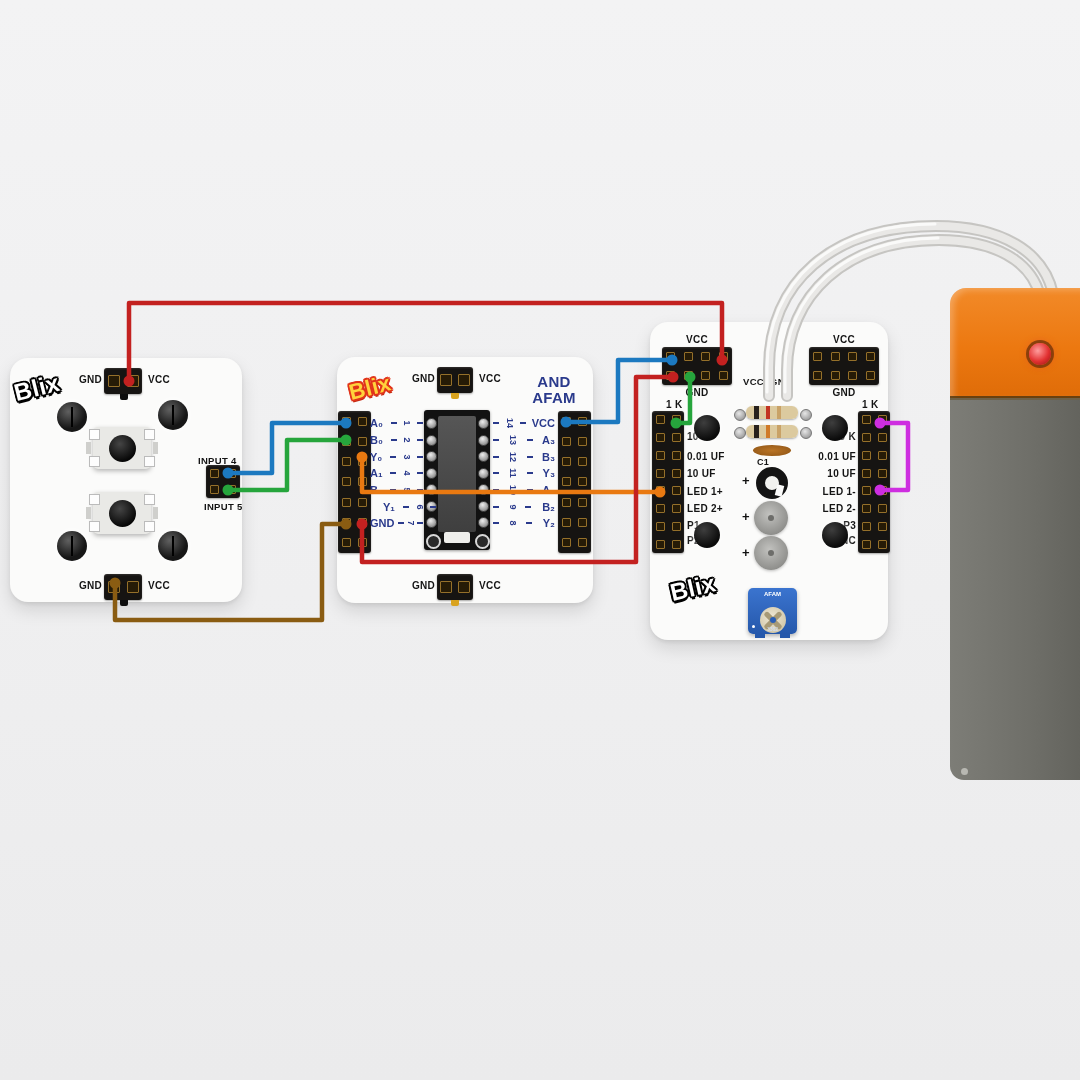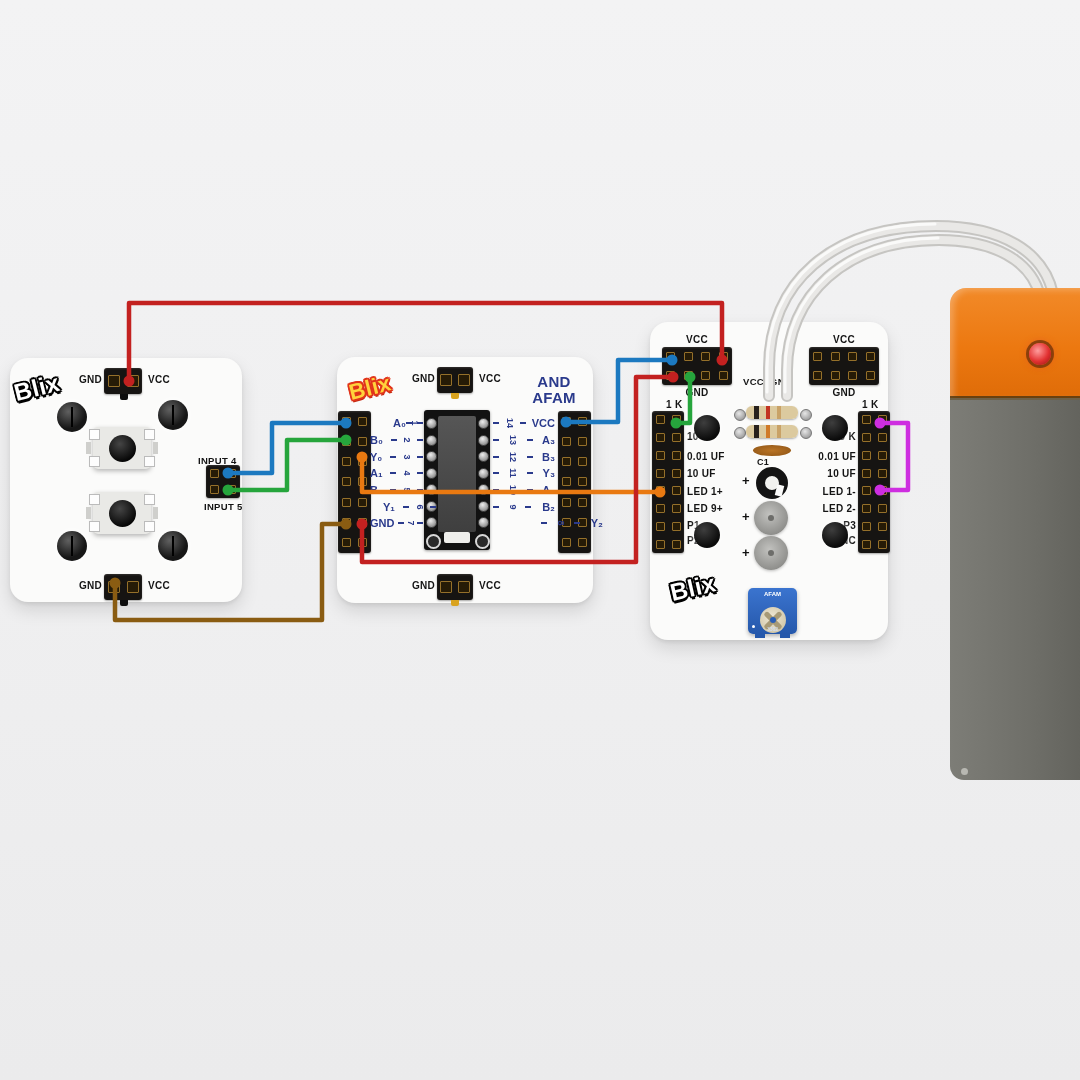--- a/index.html
+++ b/index.html
@@ -212,21 +212,21 @@
           <span class="icpin"></span>
           <span class="icpin"></span>
           <span class="icpin"></span>
         </div>
       <div class="icbody" style="left:14px;top:6px;width:38px;height:116px;"></div>
       <div class="icnotch" style="left:20px;top:122px;width:26px;height:11px;"></div>
       <div class="sockscrew" style="left:2px;top:124px;"></div>
       <div class="sockscrew" style="left:51px;top:124px;"></div>
     </div>
 
-    <div class="prow" style="left:33px;top:59px;width:53px;justify-content:flex-end;">
+    <div class="prow" style="left:33px;top:59px;width:53px;">
         <span class="pl">A₀</span>
         <span class="dash"></span>
         <span class="rotnum">1</span>
         <span class="dash"></span>
       </div>
     <div class="prow" style="left:33px;top:76px;width:53px;">
         <span class="pl">B₀</span>
         <span class="dash"></span>
         <span class="rotnum">2</span>
         <span class="dash"></span>
@@ -291,21 +291,21 @@
         <span class="rotnum">10</span>
         <span class="dash"></span>
         <span class="pl">A₂</span>
       </div>
     <div class="prow" style="left:156px;top:143px;width:62px;">
         <span class="dash"></span>
         <span class="rotnum">9</span>
         <span class="dash"></span>
         <span class="pl">B₂</span>
       </div>
-    <div class="prow" style="left:156px;top:159px;width:62px;margin-left:48px;">
+    <div class="prow" style="left:156px;top:159px;width:62px;">
         <span class="dash"></span>
         <span class="rotnum">8</span>
         <span class="dash"></span>
         <span class="pl">Y₂</span>
       </div>
 
     <div class="lbl r" style="left:62px;top:223px;width:36px;">GND</div>
     <div class="hdr big" style="left:100px;top:217px;width:36px;height:26px;grid-template-columns:repeat(2,1fr);">
         <span class="pin"></span>
         <span class="pin"></span>
@@ -360,21 +360,21 @@
         <span class="pin"></span>
         <span class="pin"></span>
         <span class="pin"></span>
         <span class="pin"></span>
         <span class="pin"></span>
       </div>
     <div class="lbl" style="left:37px;top:109px;">10 K</div>
     <div class="lbl" style="left:37px;top:129px;">0.01 UF</div>
     <div class="lbl" style="left:37px;top:146px;">10 UF</div>
     <div class="lbl" style="left:37px;top:164px;">LED 1+</div>
-    <div class="lbl" style="left:37px;top:181px;">LED 9+</div>
+    <div class="lbl" style="left:37px;top:181px;">LED 2+</div>
     <div class="lbl" style="left:37px;top:198px;">P1</div>
     <div class="lbl" style="left:37px;top:213px;">P2</div>
 
     <div class="lbl" style="left:212px;top:77px;">1 K</div>
     <div class="hdr" style="left:208px;top:89px;width:32px;height:142px;grid-template-columns:repeat(2,1fr);">
         <span class="pin"></span>
         <span class="pin"></span>
         <span class="pin"></span>
         <span class="pin"></span>
         <span class="pin"></span>

